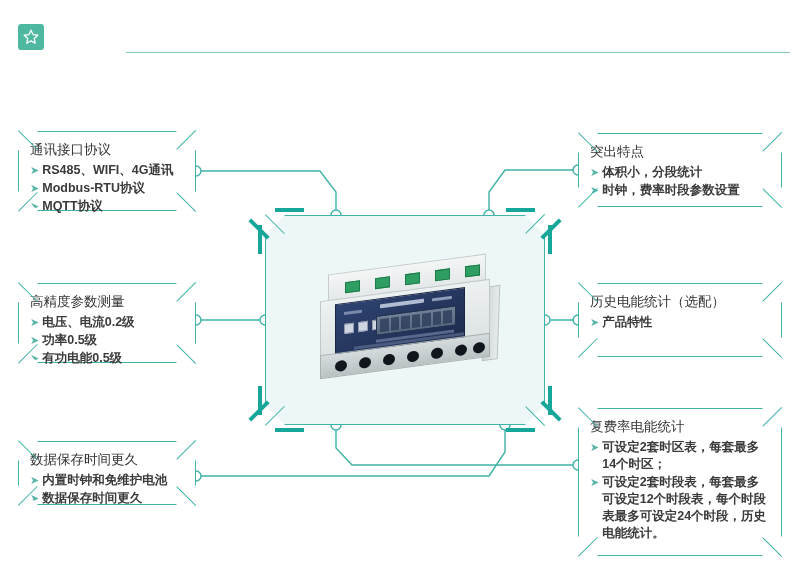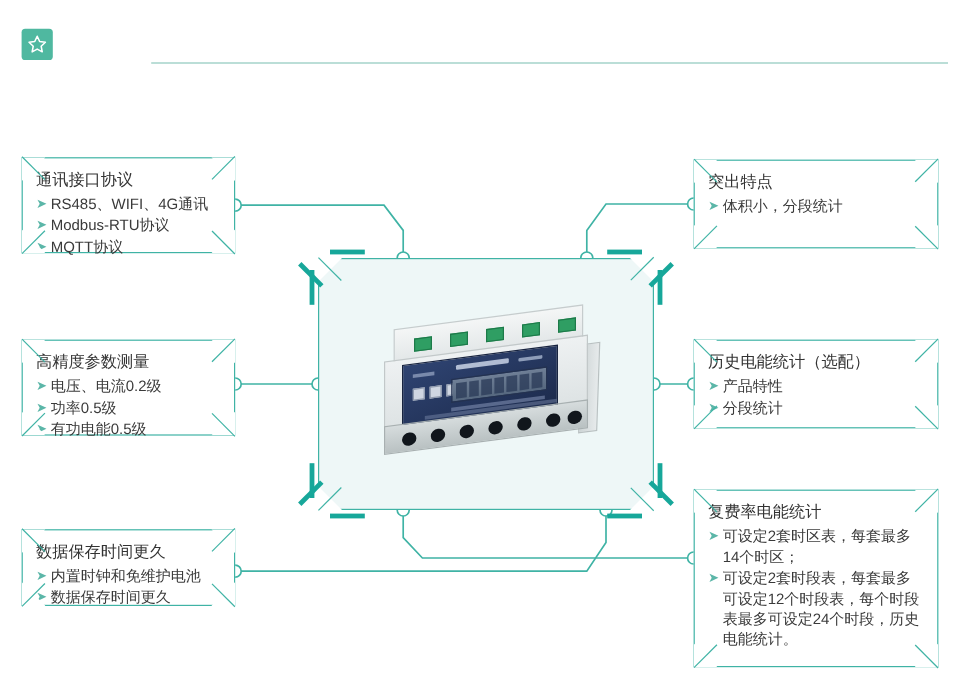--- a/index.html
+++ b/index.html
@@ -113,21 +113,21 @@
     font-size:13.5px;color:#333333;line-height:18px;margin:0 0 3px 0;white-space:nowrap;
   }
   .box-body{padding:9px 10px 8px 11px;}
   .li{
     font-size:12.5px;color:#3a3a3a;line-height:17px;
     display:flex;align-items:flex-start;margin-top:1px;
   }
   .li .mk{
     color:#5bb6a8;font-size:11px;line-height:17px;margin-right:3px;flex:0 0 auto;
   }
-  .li .tx{flex:1 1 auto;}
+  .li .tx{flex:1 1 auto;font-weight:bold;}
 
   
   .wires{position:absolute;left:0;top:0;width:800px;height:573px;pointer-events:none;}
 </style>
 </head>
 <body>
 
 <div class="root">
 
   <div class="hdr">
@@ -325,42 +325,42 @@
     <span class="diag tl"></span>
       <span class="diag tr"></span>
       <span class="diag bl"></span>
       <span class="diag br"></span>
     <div class="box-body">
       <div class="box-t">突出特点</div>
       <div class="li">
         <span class="mk">➤</span>
         <span class="tx">体积小，分段统计</span>
       </div>
+      <div class="li">
+        <span class="mk">➤</span>
+        <span class="tx">时钟，费率时段参数设置</span>
+      </div>
     </div>
   </div>
 
   <div class="box" style="left:578px;top:283px;width:204px;height:74px;">
     <span class="cut tl"></span>
       <span class="cut tr"></span>
       <span class="cut bl"></span>
       <span class="cut br"></span>
     <span class="diag tl"></span>
       <span class="diag tr"></span>
       <span class="diag bl"></span>
       <span class="diag br"></span>
     <div class="box-body">
       <div class="box-t">历史电能统计（选配）</div>
       <div class="li">
         <span class="mk">➤</span>
         <span class="tx">产品特性</span>
       </div>
-      <div class="li">
-        <span class="mk">➤</span>
-        <span class="tx">分段统计</span>
-      </div>
     </div>
   </div>
 
   <div class="box" style="left:578px;top:408px;width:204px;height:148px;">
     <span class="cut tl"></span>
       <span class="cut tr"></span>
       <span class="cut bl"></span>
       <span class="cut br"></span>
     <span class="diag tl"></span>
       <span class="diag tr"></span>

